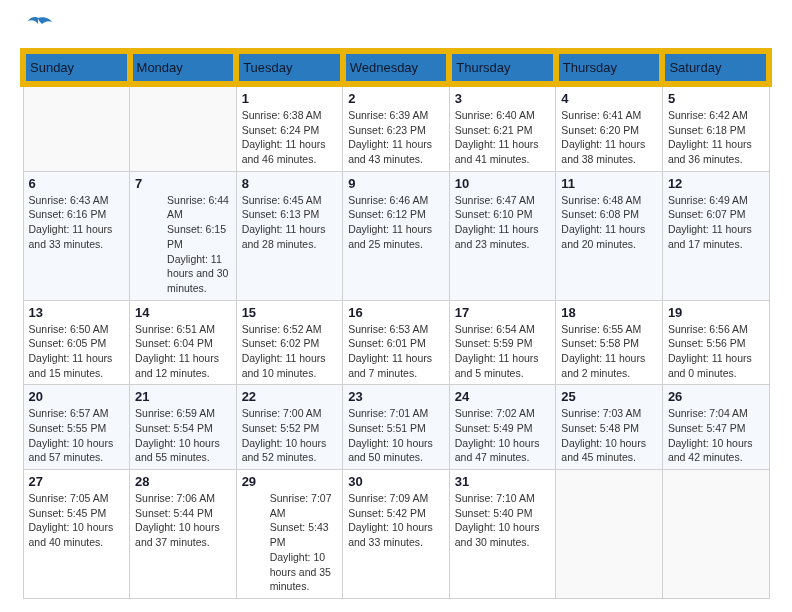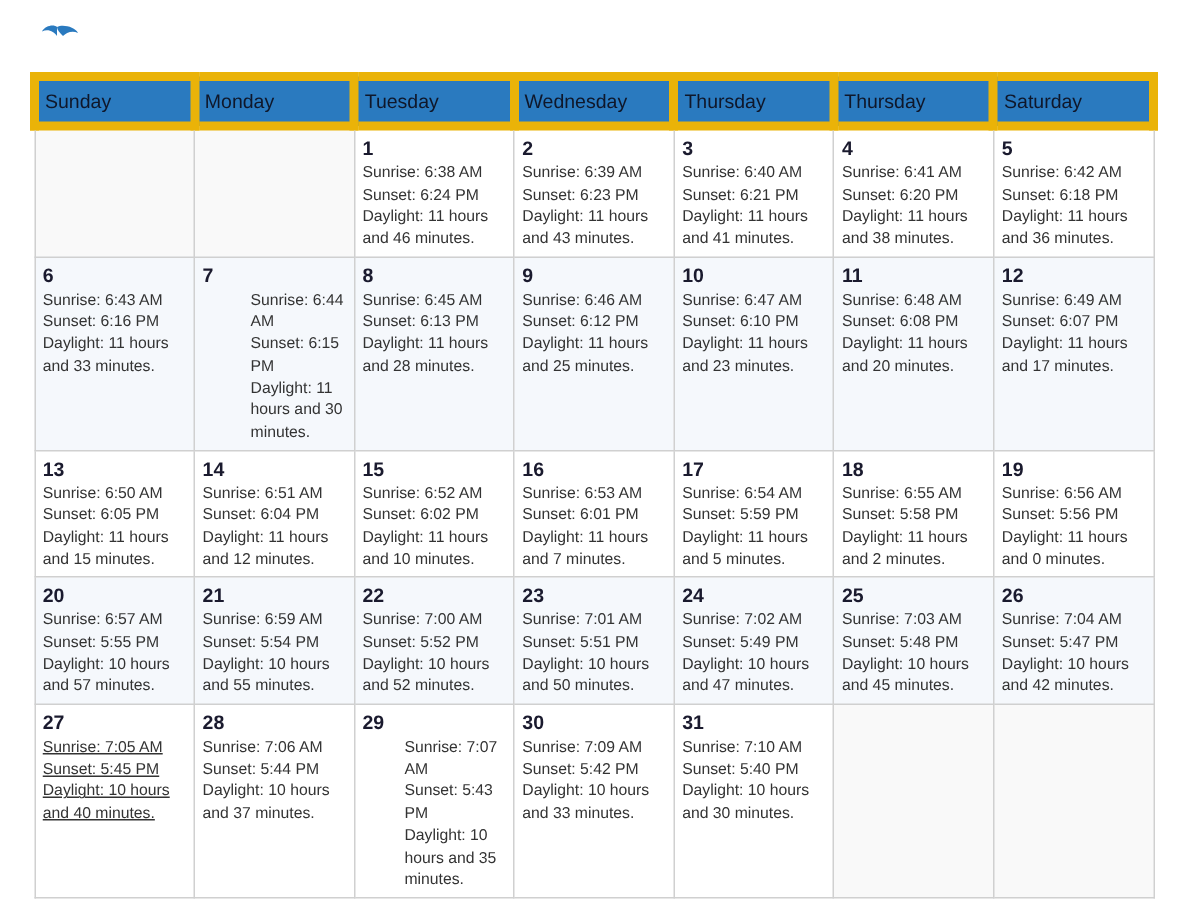--- a/index.html
+++ b/index.html
@@ -271,21 +271,21 @@
         <td>
           <span class="day-number">26</span>
           <div class="day-info" style="white-space: pre-line;">Sunrise: 7:04 AM
 Sunset: 5:47 PM
 Daylight: 10 hours and 42 minutes.</div>
         </td>
       </tr>
       <tr>
         <td>
           <span class="day-number">27</span>
-          <div class="day-info" style="white-space: pre-line; text-decoration: underline;">Sunrise: 7:05 AM
+          <div class="day-info" style="white-space: pre-line;">Sunrise: 7:05 AM
 Sunset: 5:45 PM
 Daylight: 10 hours and 40 minutes.</div>
         </td>
         <td>
           <span class="day-number">28</span>
           <div class="day-info" style="white-space: pre-line;">Sunrise: 7:06 AM
 Sunset: 5:44 PM
 Daylight: 10 hours and 37 minutes.</div>
         </td>
         <td>

